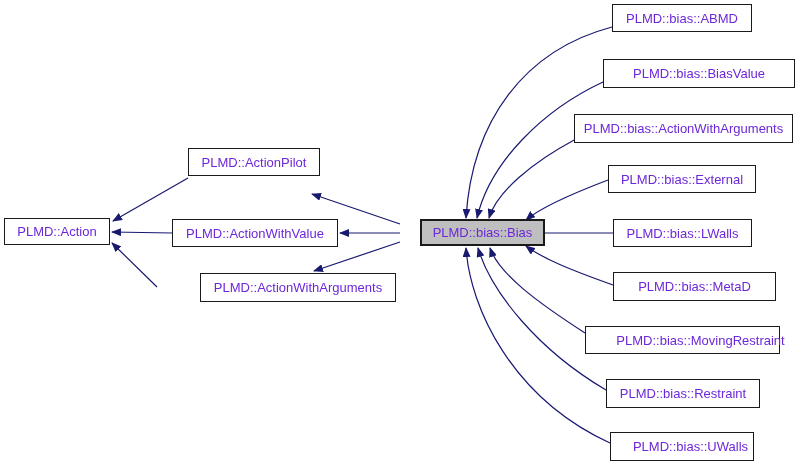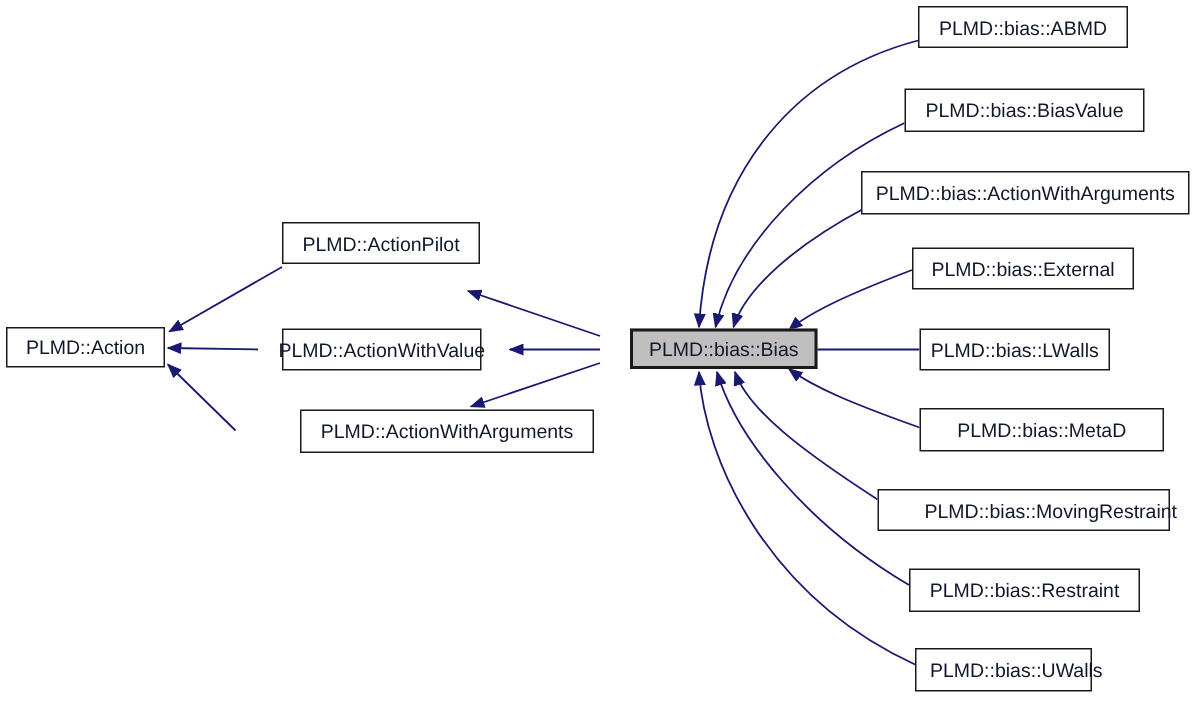--- a/index.html
+++ b/index.html
@@ -10,44 +10,44 @@
     font-family:"Liberation Sans", sans-serif;
     overflow:hidden;
   }
   #edges{position:absolute;left:0;top:0;width:797px;height:467px;}
   .node{
     position:absolute;
     box-sizing:border-box;
     background:#ffffff;
     border:1px solid #1a1a1a;
     display:flex;align-items:center;justify-content:center;
-    font-size:13px;color:#0f172a;
+    font-size:13px;color:#6d28d9;
     white-space:nowrap;
     cursor:pointer;
   }
   .node.focus{
     background:#bfbfbf;
     border:2px solid #1a1a1a;
     cursor:default;
   }
   
   .n-action        {left:4px;  top:218px; width:106px; height:27px;}
   .n-actionpilot   {left:188px;top:148px; width:132px; height:28px;}
-  .n-awv           {left:188px;top:219px; width:133px; height:28px;}
+  .n-awv           {left:172px;top:219px; width:166px; height:28px;}
   .n-awa           {left:157px;top:273px; width:196px; height:29px;margin-left:43px;}
   .n-bias          {left:420px;top:219px; width:125px; height:27px;}
   .n-abmd          {left:612px;top:4px;   width:140px; height:28px;}
-  .n-biasvalue     {left:603px;top:59px;  width:160px; height:29px;}
+  .n-biasvalue     {left:603px;top:59px;  width:192px; height:29px;}
   .n-extlag        {left:574px;top:114px; width:219px; height:29px;}
   .n-external      {left:608px;top:165px; width:148px; height:28px;text-align:right;}
-  .n-lwalls        {left:613px;top:219px; width:127px; height:28px;}
+  .n-lwalls        {left:613px;top:219px; width:139px; height:28px;}
   .n-metad         {left:613px;top:272px; width:163px; height:29px;text-align:center;}
   .n-movres        {left:585px;top:326px; width:195px; height:28px;padding-left:36px;}
   .n-restraint     {left:606px;top:379px; width:154px; height:29px;}
-  .n-uwalls        {left:610px;top:432px; width:118px; height:29px;padding-left:17px;}
+  .n-uwalls        {left:610px;top:432px; width:144px; height:29px;padding-left:17px;}
   .edge{stroke:#191970;stroke-width:1.2;fill:none;}
 </style>
 </head>
 <body>
 
 <div id="canvas">
 
   <svg id="edges" width="797" height="467" viewBox="0 0 797 467">
     <defs>
       <marker id="arrow" viewBox="0 0 10 8" refX="9" refY="4" markerWidth="10" markerHeight="8" orient="auto" markerUnits="userSpaceOnUse">

